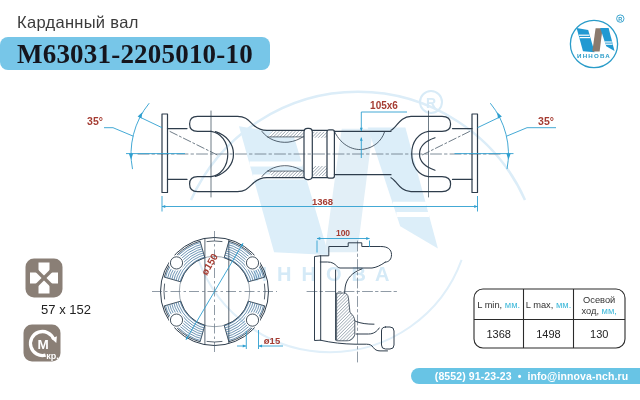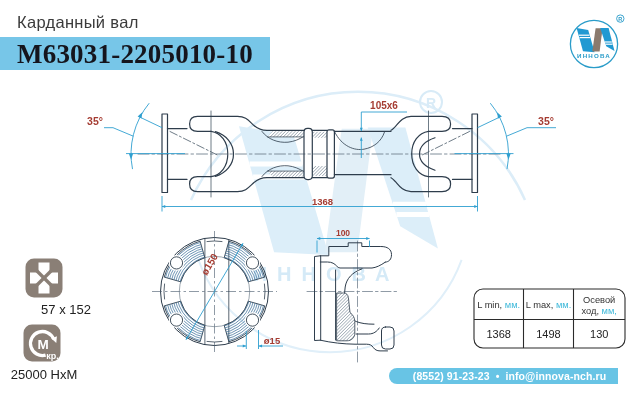--- a/index.html
+++ b/index.html
@@ -1,22 +1,22 @@
 <!DOCTYPE html>
 <html><head>
 <meta charset="utf-8">
 <style>
 html,body{margin:0;padding:0;}
 .page{position:relative;width:640px;height:400px;background:#ffffff;overflow:hidden;font-family:"Liberation Sans",sans-serif;}
 .title{position:absolute;left:17px;top:13px;font-size:16.5px;color:#3b3b3b;letter-spacing:0.3px;}
-.band{position:absolute;left:0;top:37px;width:270px;height:32.5px;background:#77c6e8;border-radius:0;}
+.band{position:absolute;left:0;top:37px;width:270px;height:32.5px;background:#77c6e8;border-radius:8px;}
 .band span{position:absolute;left:17px;top:2px;font-family:"Liberation Serif",serif;font-weight:bold;font-size:27px;color:#15151d;letter-spacing:0.2px;}
 .lab1{position:absolute;left:14px;top:302px;width:60px;text-align:center;font-size:13px;color:#222;margin-left:22px;}
 .lab2{position:absolute;left:9px;top:367px;width:70px;text-align:center;font-size:13px;color:#222;}
-.foot{position:absolute;left:389px;top:367.5px;height:16px;background:#68c4e5;border-radius:8px 0 0 8px;color:#fff;font-weight:bold;font-size:10.5px;text-align:center;line-height:16px;letter-spacing:0.1px;padding-left:12px;width:217px;}
+.foot{position:absolute;left:411px;top:367.5px;height:16px;background:#68c4e5;border-radius:8px 0 0 8px;color:#fff;font-weight:bold;font-size:10.5px;text-align:center;line-height:16px;letter-spacing:0.1px;padding-left:12px;width:217px;}
 svg.art{position:absolute;left:0;top:0;}
 </style>
 </head>
 <body>
 <div class="page">
 <svg class="art" width="640" height="400" viewBox="0 0 640 400">
 
 <defs>
 <pattern id="h1" patternUnits="userSpaceOnUse" width="2.3" height="2.3" patternTransform="rotate(45)">
 <rect width="2.3" height="2.3" fill="white"></rect>
@@ -259,15 +259,14 @@
 <text x="548.5" y="338" text-anchor="middle">1498</text>
 <text x="599.2" y="338" text-anchor="middle">130</text>
 </g>
 </g>
 </svg>
 <div class="title">Карданный вал</div>
 <div class="band">
       <span>М63031-2205010-10</span>
     </div>
 <div class="lab1">57 x 152</div>
-<div class="lab2">25000 НхМ</div>
 <div class="foot">(8552) 91-23-23&nbsp;&nbsp;•&nbsp;&nbsp;info@innova-nch.ru</div>
 </div>
 
 </body></html>

